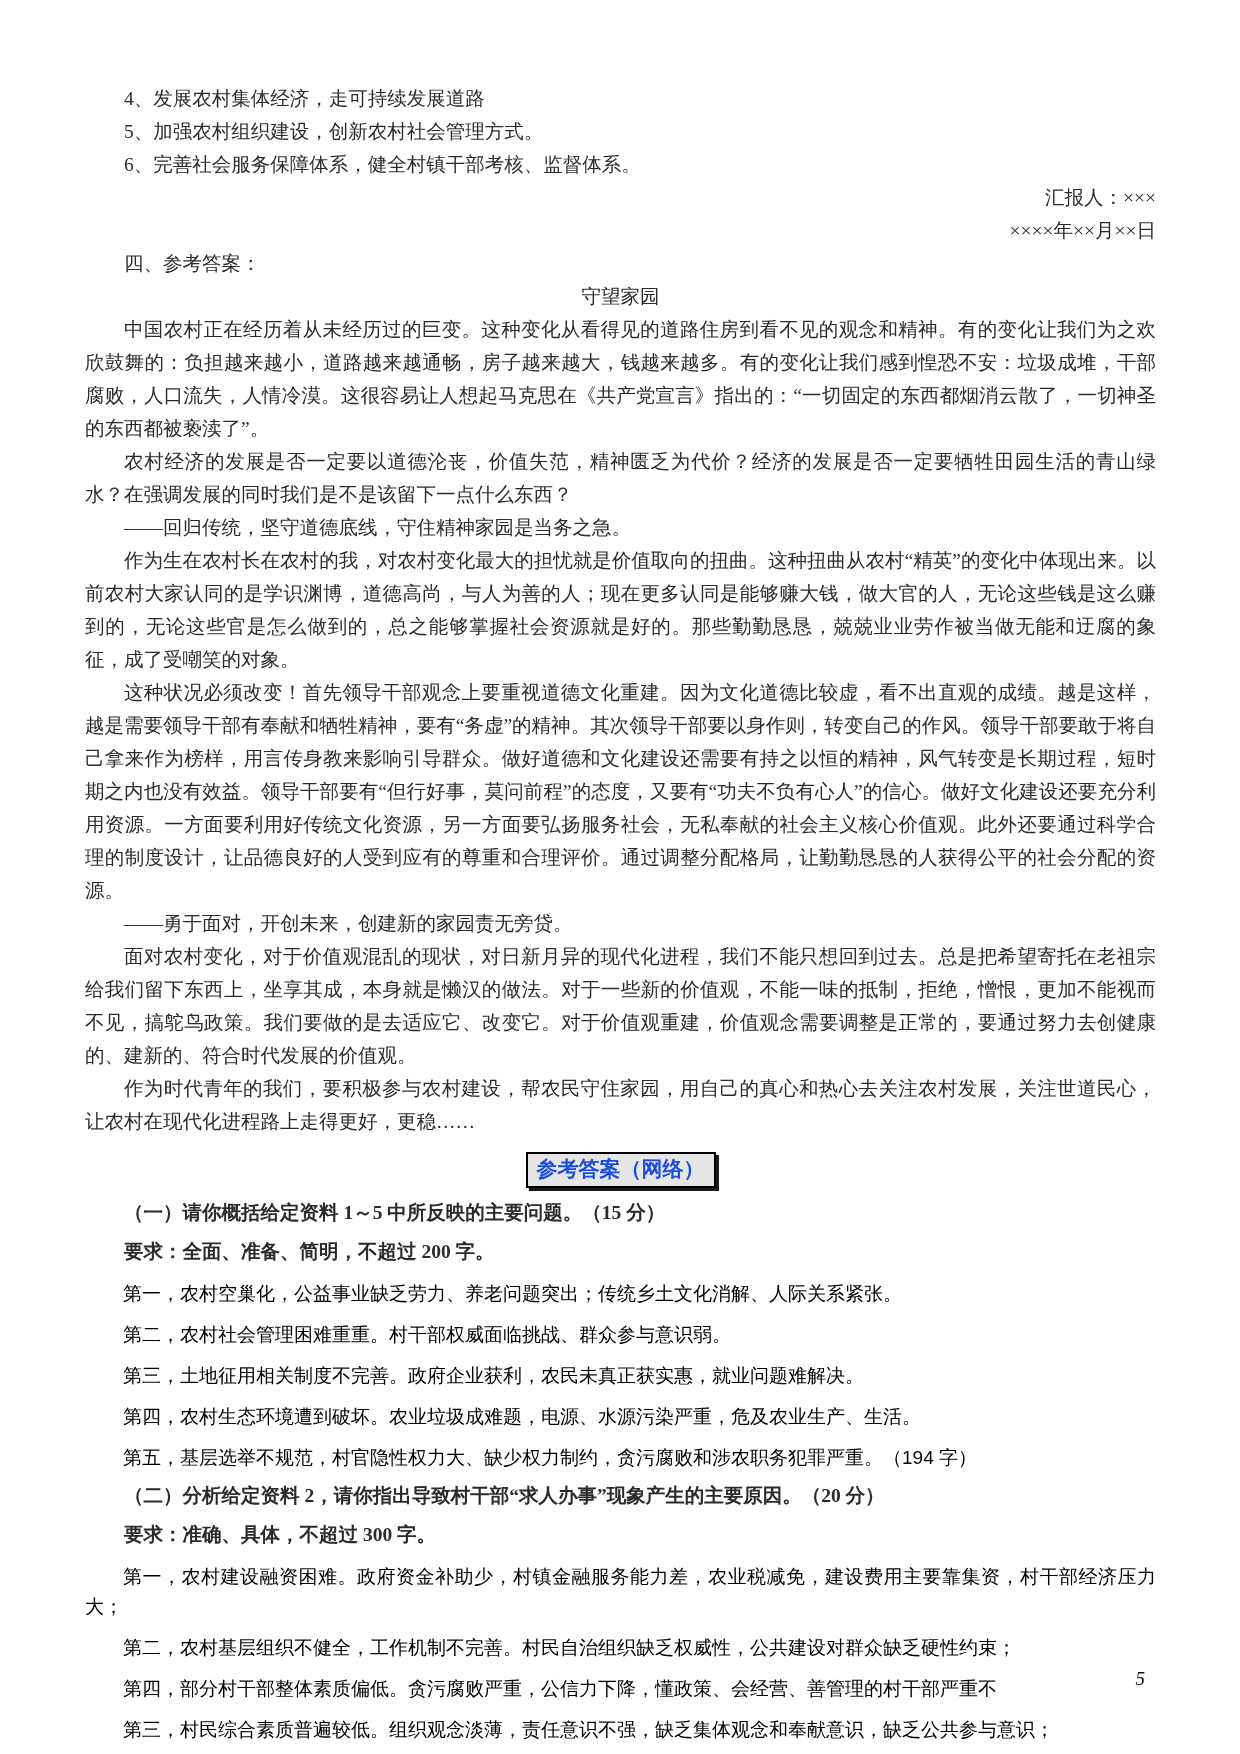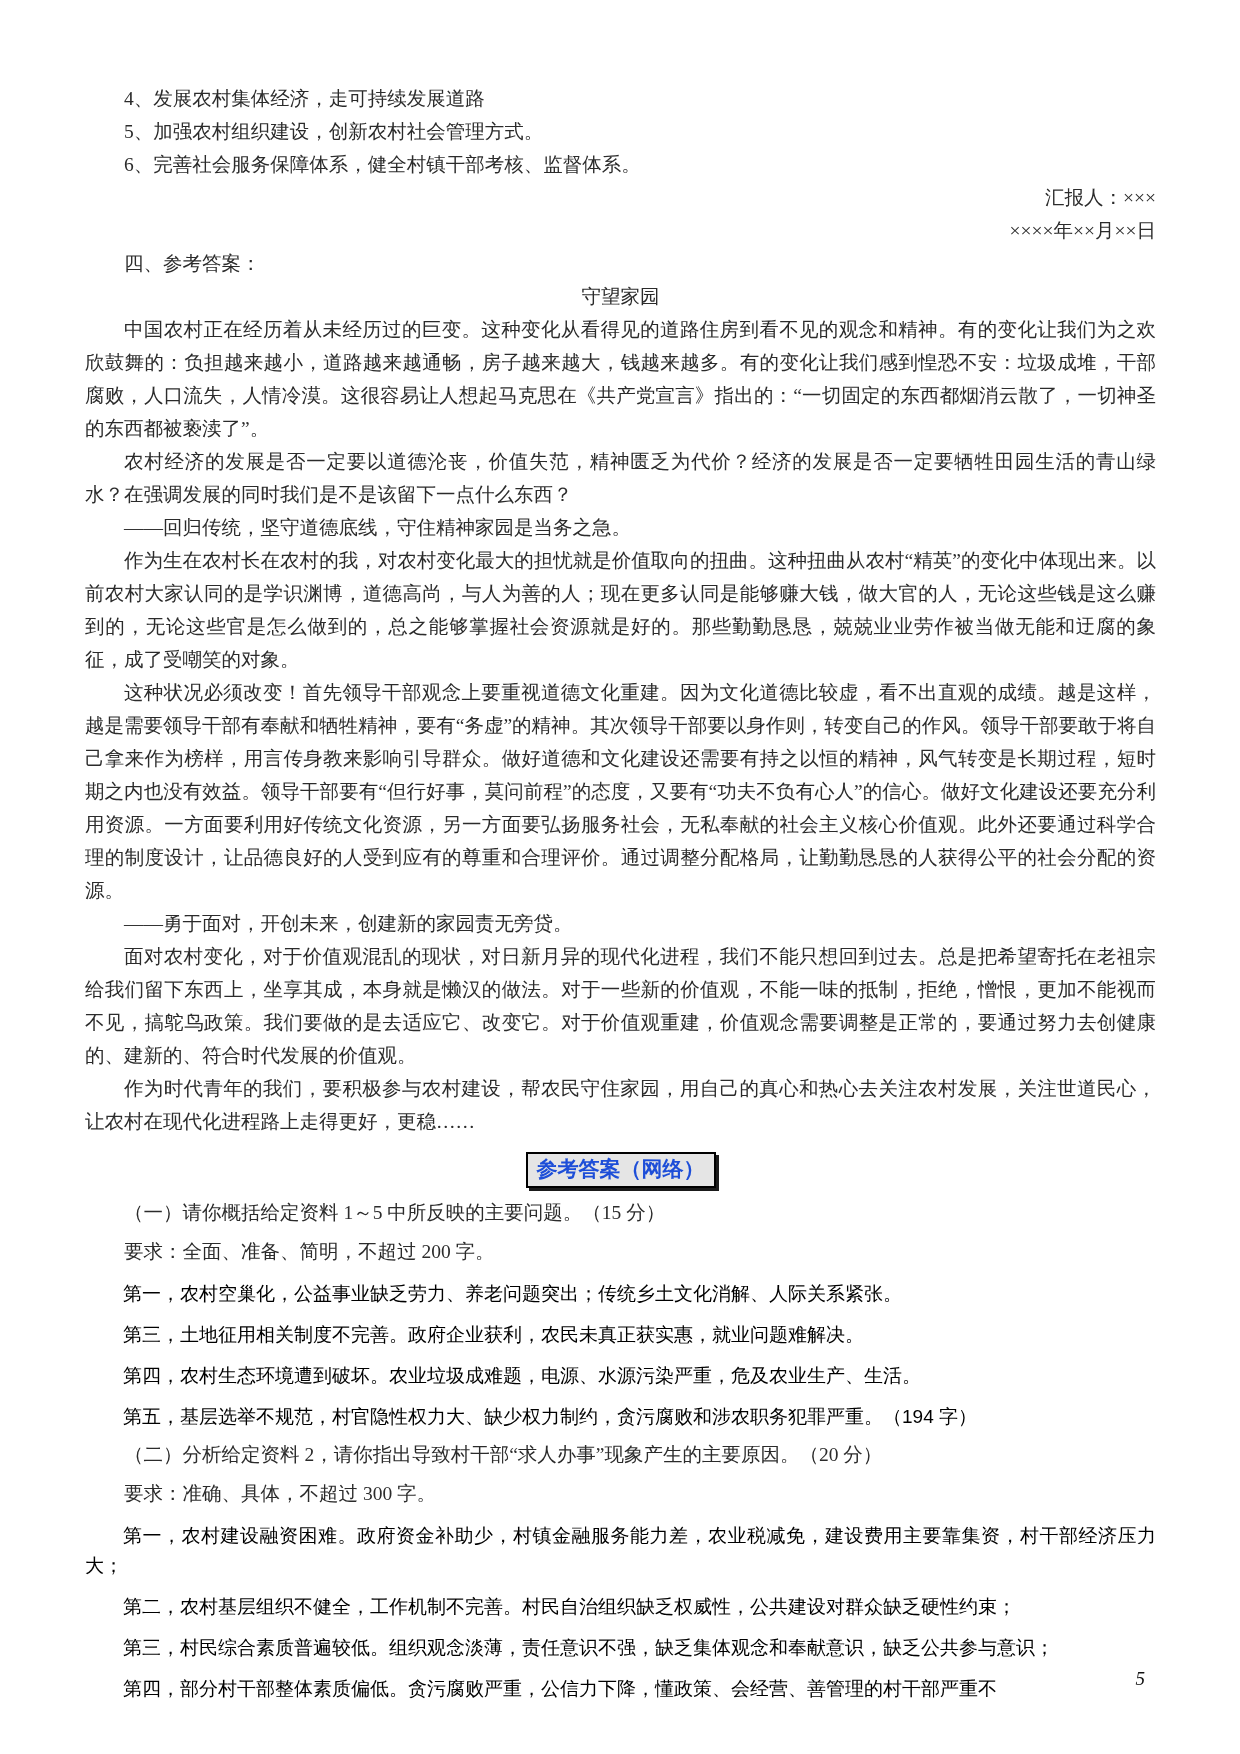--- a/index.html
+++ b/index.html
@@ -10,21 +10,21 @@
     font-family:"Liberation Serif","DejaVu Serif",serif;
     color:#2b2b2b;
     overflow:hidden;
   }
   .content { position:absolute; left:85px; top:82px; width:1071px; }
   .content p { margin:0; font-size:19.5px; line-height:33px; }
   .ind  { text-indent:2em; }
   .just { text-align:justify; }
   .signoff { text-align:right; }
   .essay-title { text-align:center; }
-  .qa p.q, .qa p.req { margin-top:6px; }
+  .qa p.q, .qa p.req { margin-top:6px;font-weight:bold; }
   .qa p.ans {
     font-family:"Liberation Sans","DejaVu Sans",sans-serif;
     font-weight:400;
     color:#000;
     font-size:19px;
     line-height:30px;
     margin-top:11px;
     text-align:justify;
     text-indent:2em;
   }
@@ -75,28 +75,29 @@
     <p class="ind just">作为时代青年的我们，要积极参与农村建设，帮农民守住家园，用自己的真心和热心去关注农村发展，关注世道民心，让农村在现代化进程路上走得更好，更稳……</p>
 
     <div class="box-line">
       <span class="answer-box">参考答案（网络）</span>
     </div>
 
     <div class="qa">
       <p class="q ind">（一）请你概括给定资料 1～5 中所反映的主要问题。（15 分）</p>
       <p class="req ind">要求：全面、准备、简明，不超过 200 字。</p>
       <p class="ans">第一，农村空巢化，公益事业缺乏劳力、养老问题突出；传统乡土文化消解、人际关系紧张。</p>
+      <p class="ans">第二，农村社会管理困难重重。村干部权威面临挑战、群众参与意识弱。</p>
       <p class="ans">第三，土地征用相关制度不完善。政府企业获利，农民未真正获实惠，就业问题难解决。</p>
       <p class="ans">第四，农村生态环境遭到破坏。农业垃圾成难题，电源、水源污染严重，危及农业生产、生活。</p>
       <p class="ans">第五，基层选举不规范，村官隐性权力大、缺少权力制约，贪污腐败和涉农职务犯罪严重。（194 字）</p>
 
       <p class="q ind">（二）分析给定资料 2，请你指出导致村干部“求人办事”现象产生的主要原因。（20 分）</p>
       <p class="req ind">要求：准确、具体，不超过 300 字。</p>
       <p class="ans">第一，农村建设融资困难。政府资金补助少，村镇金融服务能力差，农业税减免，建设费用主要靠集资，村干部经济压力大；</p>
       <p class="ans">第二，农村基层组织不健全，工作机制不完善。村民自治组织缺乏权威性，公共建设对群众缺乏硬性约束；</p>
+      <p class="ans">第四，部分村干部整体素质偏低。贪污腐败严重，公信力下降，懂政策、会经营、善管理的村干部严重不</p>
       <p class="ans">第三，村民综合素质普遍较低。组织观念淡薄，责任意识不强，缺乏集体观念和奉献意识，缺乏公共参与意识；</p>
-      <p class="ans">第四，部分村干部整体素质偏低。贪污腐败严重，公信力下降，懂政策、会经营、善管理的村干部严重不</p>
     </div>
 
   </div>
 
   <div class="page-num">5</div>
 </div>
 
 </body></html>

